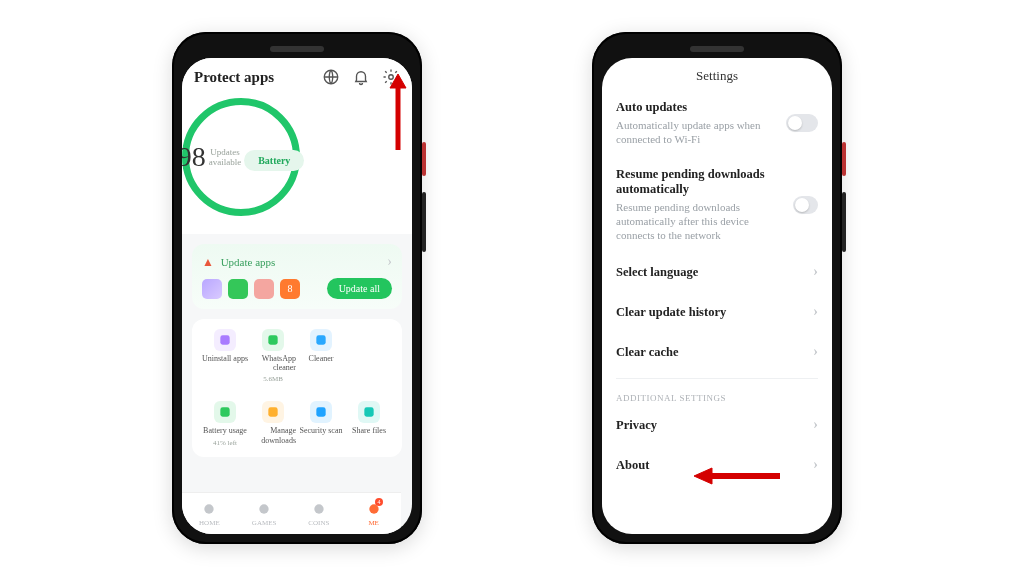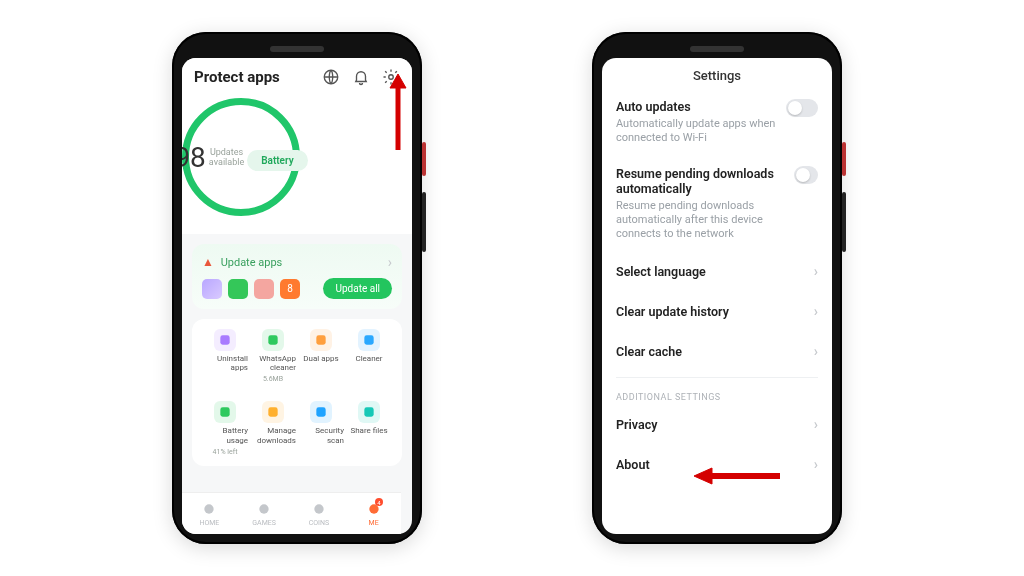--- a/index.html
+++ b/index.html
@@ -12,21 +12,21 @@
     background: #111; border-radius: 34px; padding: 10px;
     box-shadow: 0 0 0 2px #000 inset, 0 4px 20px rgba(0,0,0,.15);
   }
   .phone .side-btn { position:absolute; right:-4px; width:4px; background:#b33; border-radius:2px; }
   .phone .side-btn.a { top:110px; height:34px; }
   .phone .side-btn.b { top:160px; width:4px; height:60px; background:#222; }
   .phone .speaker { position:absolute; top:14px; left:50%; transform:translateX(-50%);
     width:54px; height:6px; background:#333; border-radius:3px; }
   .screen {
     position:absolute; top:26px; left:10px; right:10px; bottom:10px;
-    background:#f6f7f8; border-radius:14px; overflow:hidden;
+    background:#f6f7f8; border-radius:30px; overflow:hidden;font-family:Liberation Serif, serif;
   }
   .phone.left  { left:172px; top:32px; }
   .phone.right { left:592px; top:32px; }
 
   
   .hdr { display:flex; align-items:center; justify-content:space-between;
     padding:10px 12px 4px; background:#fff; }
   .hdr .ttl { font-weight:700; font-size:15px; color:#222; }
   .hdr .ico-row { display:flex; gap:12px; }
   .ico { width:18px; height:18px; display:inline-flex; align-items:center; justify-content:center; color:#555; }
@@ -68,21 +68,21 @@
   .tab .dot { position:absolute; top:5px; right:18px; width:8px;height:8px;border-radius:50%;
     background:#ff4d2e; color:#fff; font-size:6px; display:flex;align-items:center;justify-content:center;}
   .tab .tic svg, .tab .tic { width:16px; height:16px; }
 
   
   .screen.settings { background:#fff; }
   .shdr { text-align:center; font-size:13px; color:#333; padding:10px 0 6px; font-weight:500; }
   .srow { padding:10px 14px; border-bottom:0; }
   .srow .st { font-size:12.5px; color:#222; font-weight:600; }
   .srow .ss { font-size:11px; color:#9aa0a6; margin-top:3px; line-height:1.3; max-width:170px;}
-  .srow.flex { display:flex; align-items:flex-start; justify-content:space-between; }
+  .srow.flex { display:flex; align-items:center; justify-content:space-between; }
   .toggle { width:32px; height:18px; border-radius:10px; background:#e4e6ea; position:relative; }
   .toggle::after{ content:""; position:absolute; width:14px;height:14px;border-radius:50%;
     background:#fff; top:2px; left:2px; box-shadow:0 1px 2px rgba(0,0,0,.2);}
   .toggle.on { background:#1e88ff; }
   .toggle.on::after{ left:auto; right:2px; }
   .arrow { color:#c6c9cd; font-size:14px; }
   .linkrow { display:flex; align-items:center; justify-content:space-between;
     padding:12px 14px; font-size:12.5px; color:#222; font-weight:600;}
   .divider { height:1px; background:#eef0f2; margin:6px 14px; }
   .section-lbl { font-size:9px; letter-spacing:.5px; color:#aeb2b7; padding:8px 14px 2px; }
@@ -162,28 +162,20 @@
             <div class="gi">
               <span class="gic" style="background:#2ec95e22;color:#2ec95e">
                 <svg width="14" height="14" viewBox="0 0 24 24" fill="#2ec95e">
                   <rect x="4" y="4" width="16" height="16" rx="4"></rect>
                 </svg>
               </span>
               <span class="lbl">WhatsApp cleaner</span>
               <span class="sub">5.6MB</span>
             </div>
             <div class="gi">
-              <span class="gic" style="background:#ff9f3e22;color:#ff9f3e">
-                <svg width="14" height="14" viewBox="0 0 24 24" fill="#ff9f3e">
-                  <rect x="4" y="4" width="16" height="16" rx="4"></rect>
-                </svg>
-              </span>
-              <span class="lbl">Dual apps</span>
-            </div>
-            <div class="gi">
               <span class="gic" style="background:#2aa8ff22;color:#2aa8ff">
                 <svg width="14" height="14" viewBox="0 0 24 24" fill="#2aa8ff">
                   <rect x="4" y="4" width="16" height="16" rx="4"></rect>
                 </svg>
               </span>
               <span class="lbl">Cleaner</span>
             </div>
             <div class="row-gap"></div>
             <div class="gi">
               <span class="gic" style="background:#2ec95e22;color:#2ec95e">

